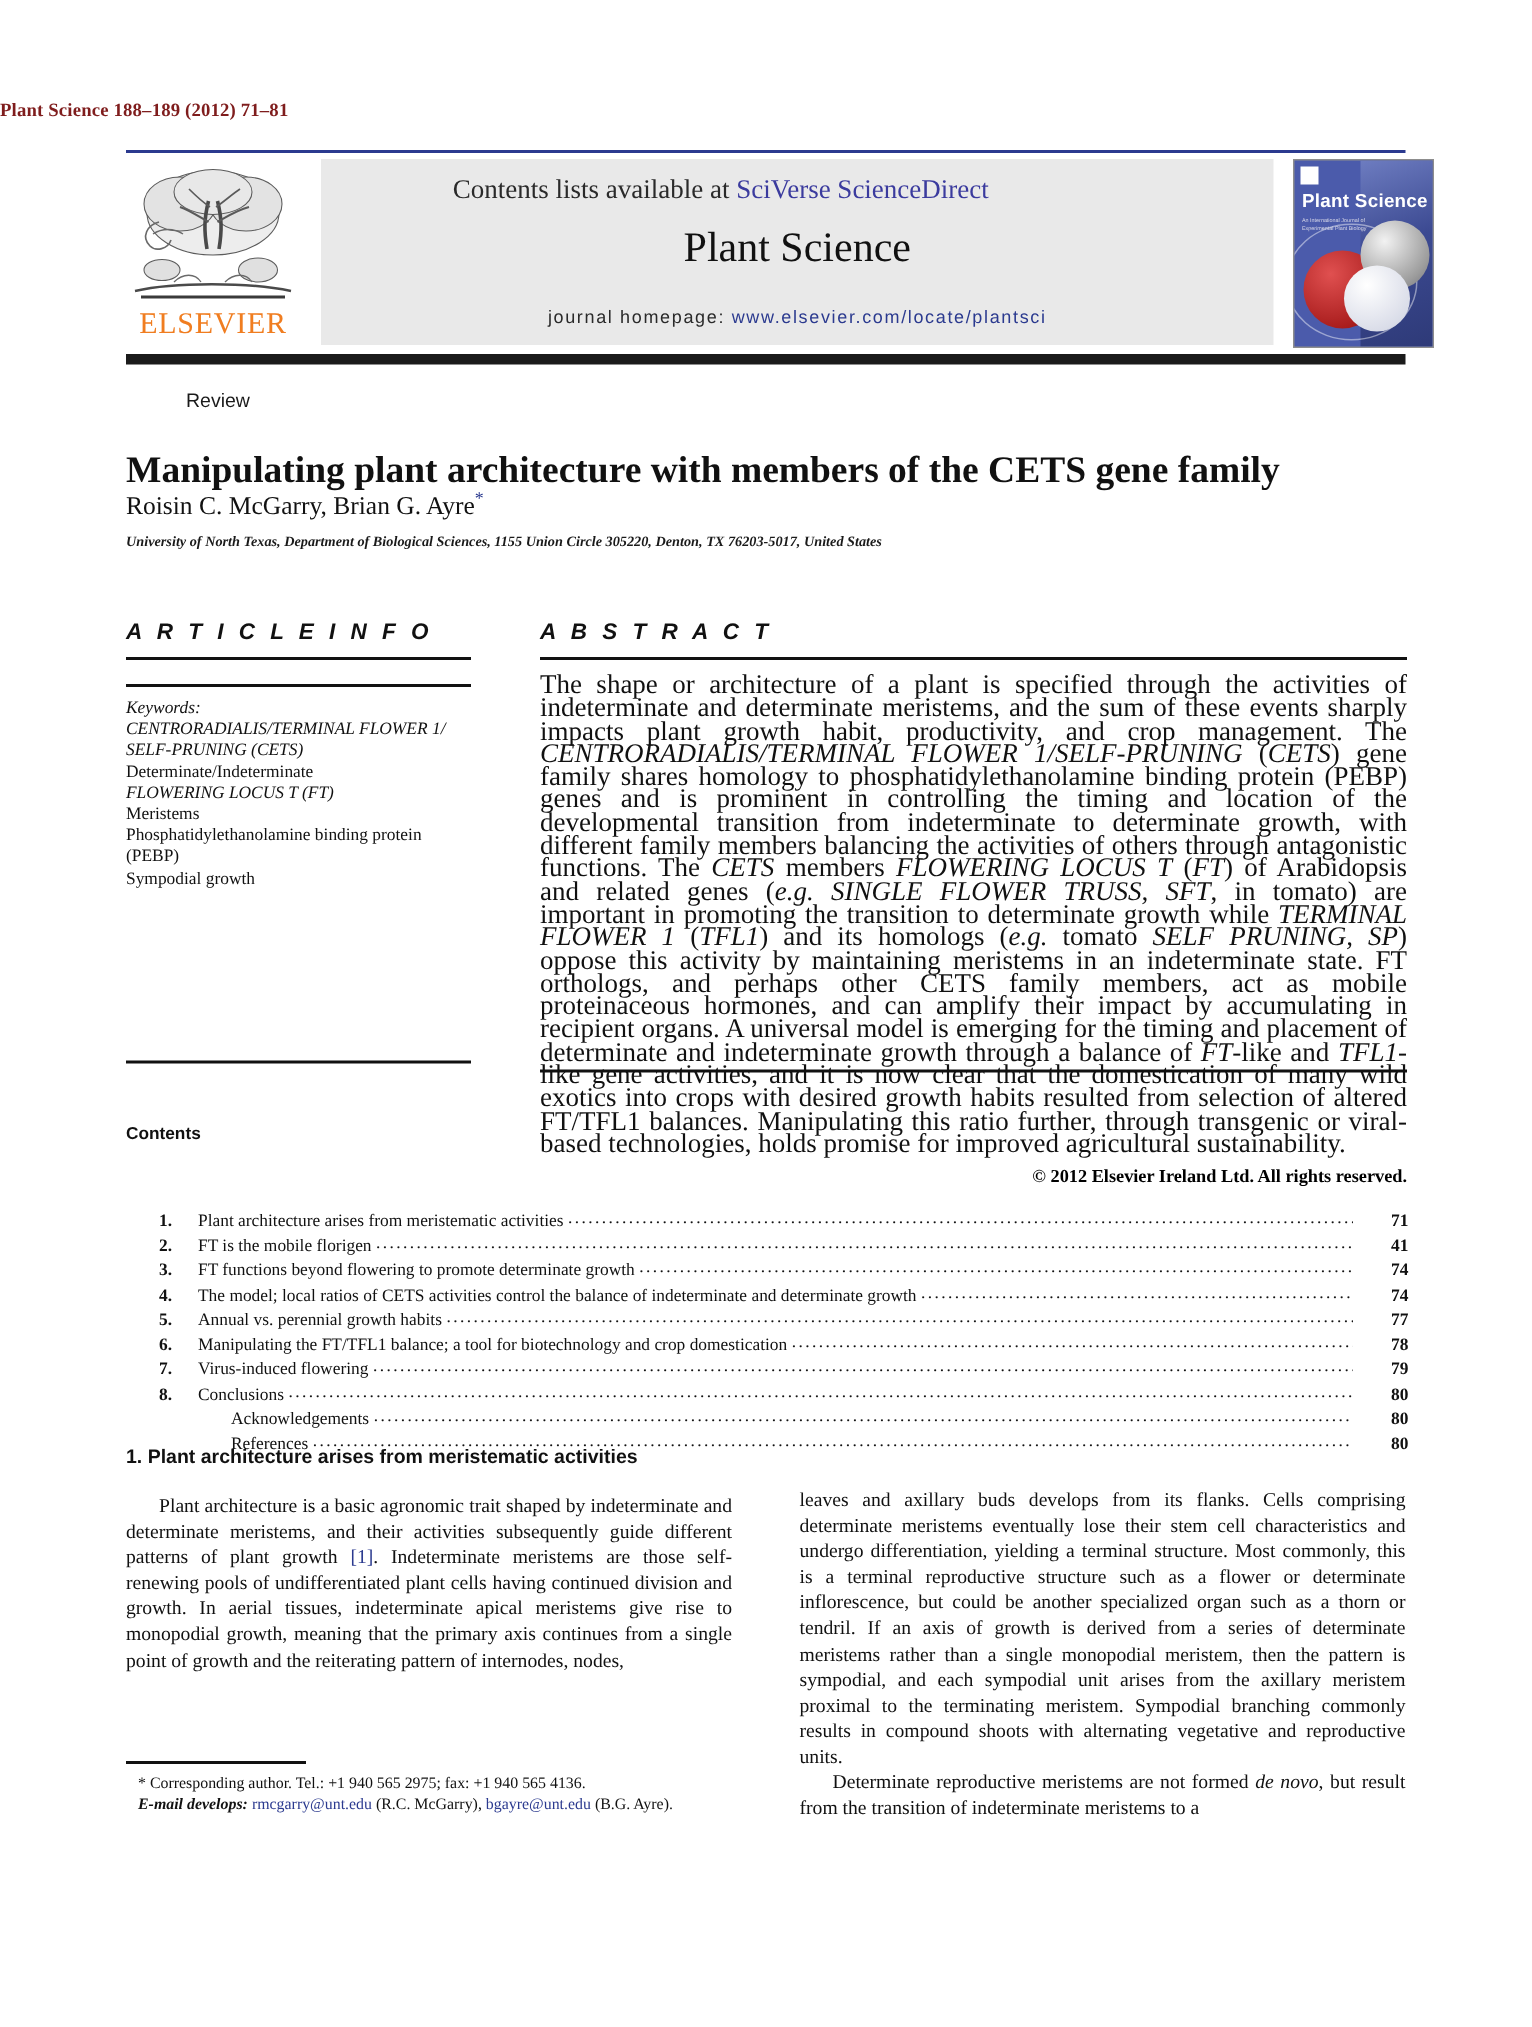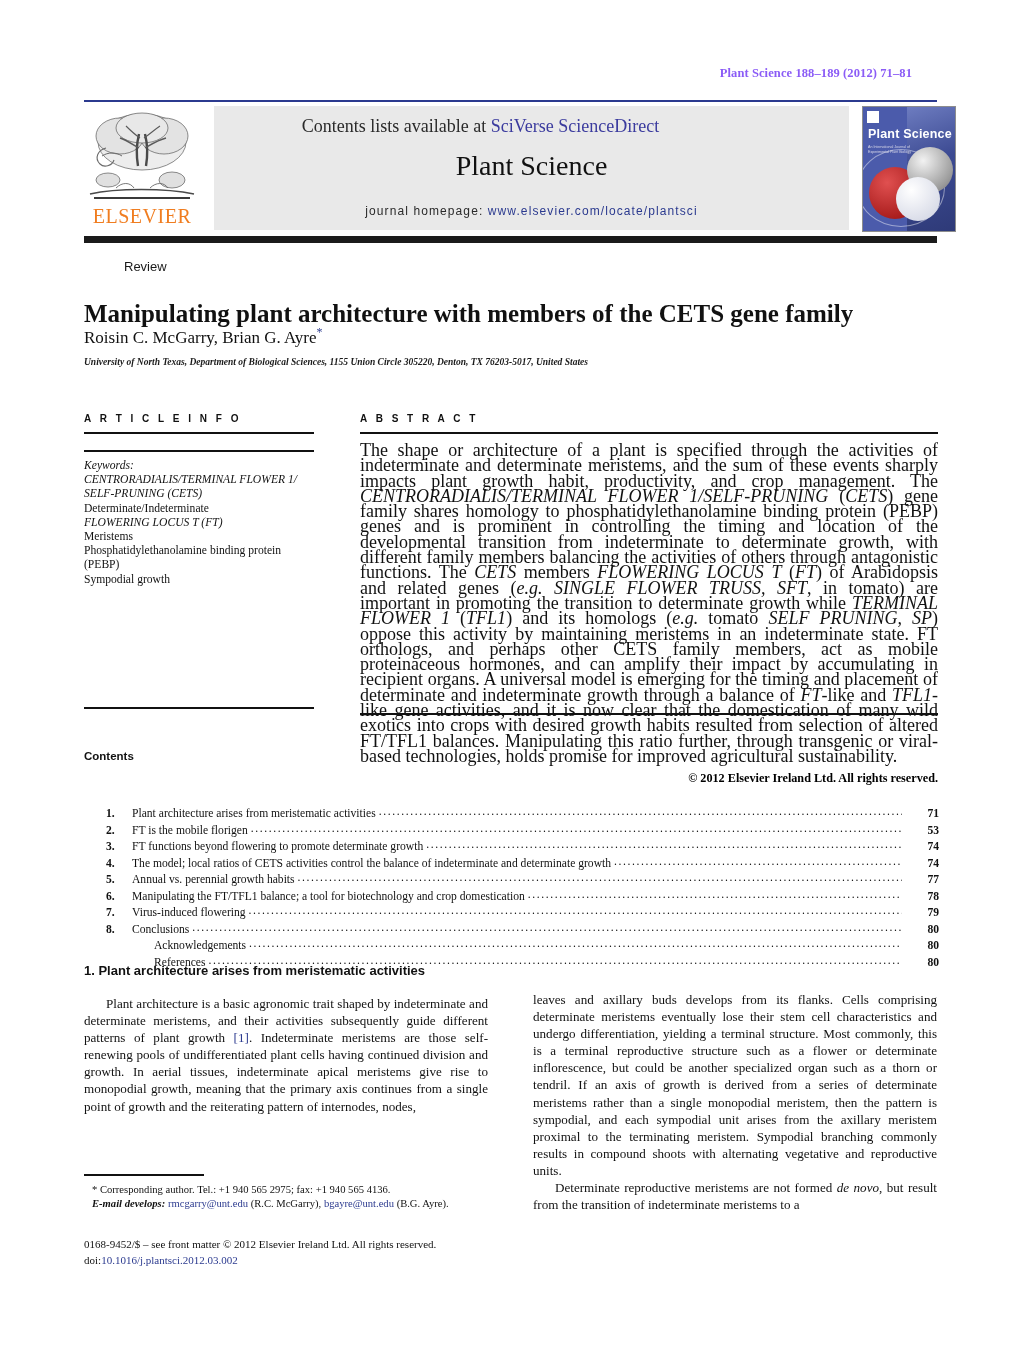--- a/index.html
+++ b/index.html
@@ -20,26 +20,26 @@
     left: 0; top: 0;
     width: 1021px;
     height: 1351px;
   }
 
   
   .runhead {
     position: absolute;
     left: 0; top: 66px;
     width: 912px;
-    text-align: right;
+    text-align: left;
     font-family: "Liberation Serif", serif;
     font-weight: bold;
     font-size: 12.5px;
     letter-spacing: 0.1px;
-    color: #8b5cf6;
+    color: #7f1d1d;
   }
 
   
   .masthead-rule {
     position: absolute;
     left: 84px; top: 100px;
     width: 853px;
     height: 2px;
     background: #2b3a8f;
   }
@@ -241,23 +241,24 @@
     width: 230px;
   }
   .abscol {
     position: absolute;
     left: 360px; top: 413px;
     width: 578px;
   }
   .sec-label {
     font-family: "Liberation Sans", sans-serif;
     font-weight: bold;
-    font-size: 10px;
+    font-size: 15px;
     letter-spacing: 3px;
     color: #111111;
+    font-style: italic;
   }
   .hr-thin {
     height: 2px;
     background: #111111;
     margin-top: 8px;
   }
   .info-body {
     font-family: "Liberation Serif", serif;
     font-size: 11.6px;
     line-height: 14.2px;
@@ -518,21 +519,21 @@
       <div class="toc-row">
         <span class="toc-num">1.</span>
         <span class="toc-label">Plant architecture arises from meristematic activities</span>
         <span class="toc-dots"></span>
         <span class="toc-page">71</span>
       </div>
       <div class="toc-row">
         <span class="toc-num">2.</span>
         <span class="toc-label">FT is the mobile florigen</span>
         <span class="toc-dots"></span>
-        <span class="toc-page">53</span>
+        <span class="toc-page">41</span>
       </div>
       <div class="toc-row">
         <span class="toc-num">3.</span>
         <span class="toc-label">FT functions beyond flowering to promote determinate growth</span>
         <span class="toc-dots"></span>
         <span class="toc-page">74</span>
       </div>
       <div class="toc-row">
         <span class="toc-num">4.</span>
         <span class="toc-label">The model; local ratios of CETS activities control the balance of indeterminate and determinate growth</span>
@@ -592,20 +593,14 @@
     <div class="fn-indent">* Corresponding author. Tel.: +1 940 565 2975; fax: +1 940 565 4136.</div>
     <div class="fn-indent">
       <span class="em">E-mail develops:</span>
       <span class="lnk">rmcgarry@unt.edu</span>
       <span>(R.C. McGarry),</span>
       <span class="lnk">bgayre@unt.edu</span>
       <span>(B.G. Ayre).</span>
     </div>
   </div>
 
-  <div class="imprint">
-    <div>0168-9452/$ – see front matter © 2012 Elsevier Ireland Ltd. All rights reserved.</div>
-    <div>
-      <span>doi:</span><span class="doi">10.1016/j.plantsci.2012.03.002</span>
-    </div>
-  </div>
 
 </div>
 
 </body></html>

